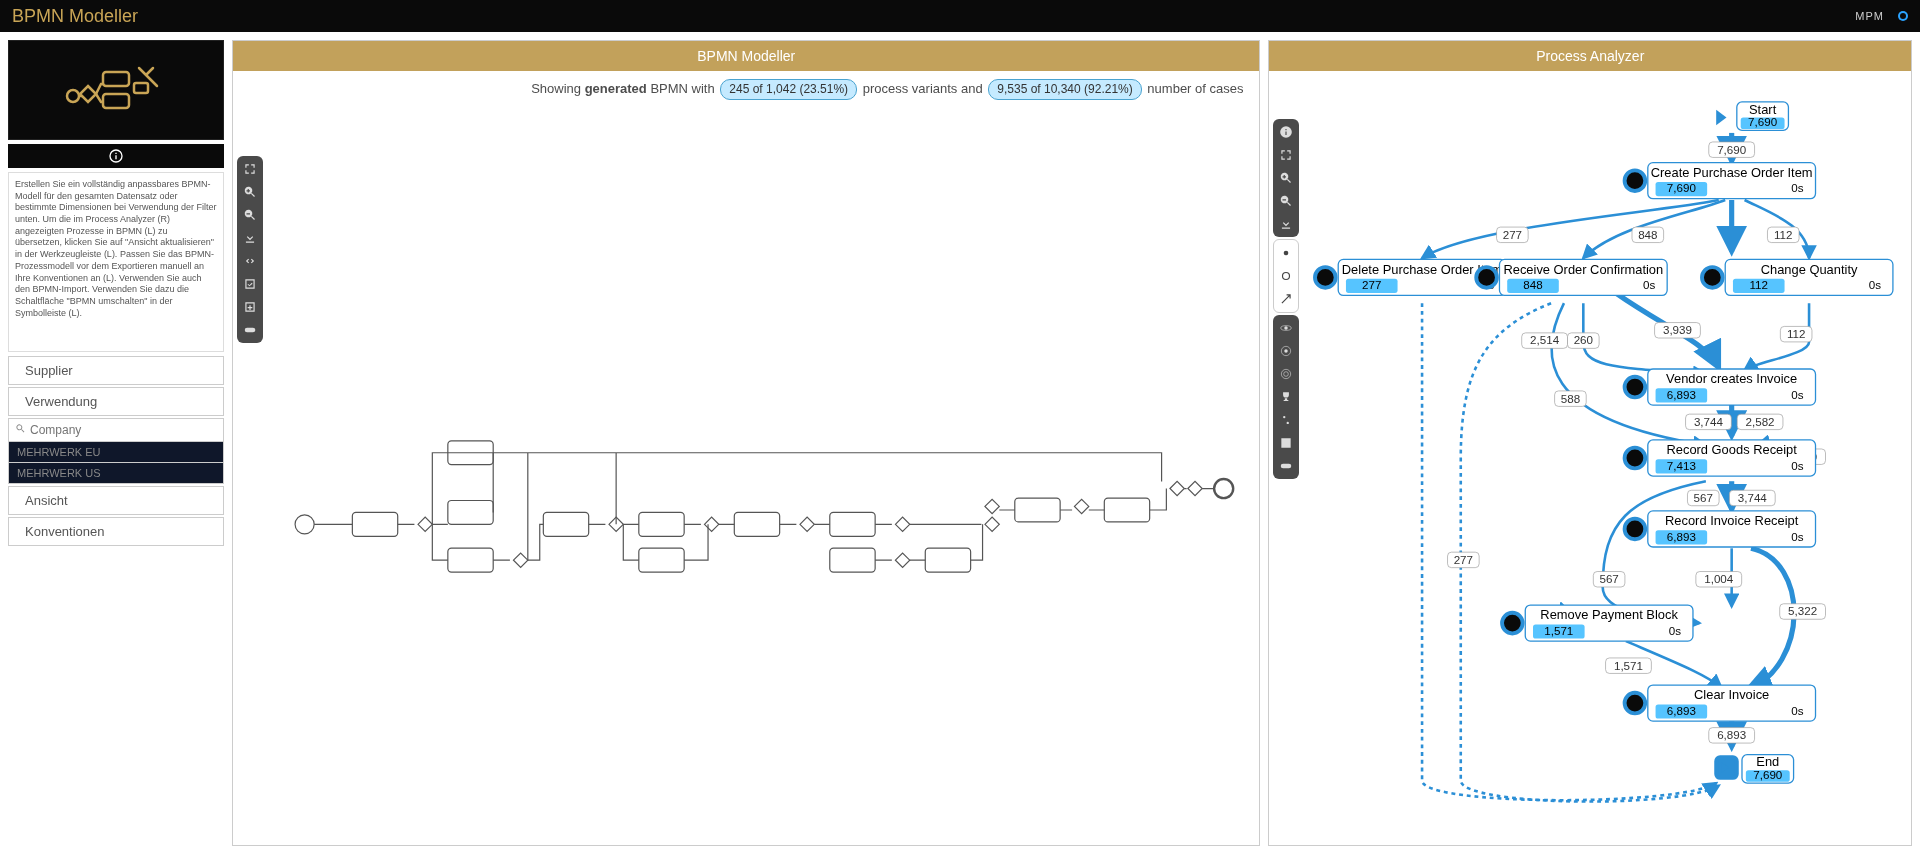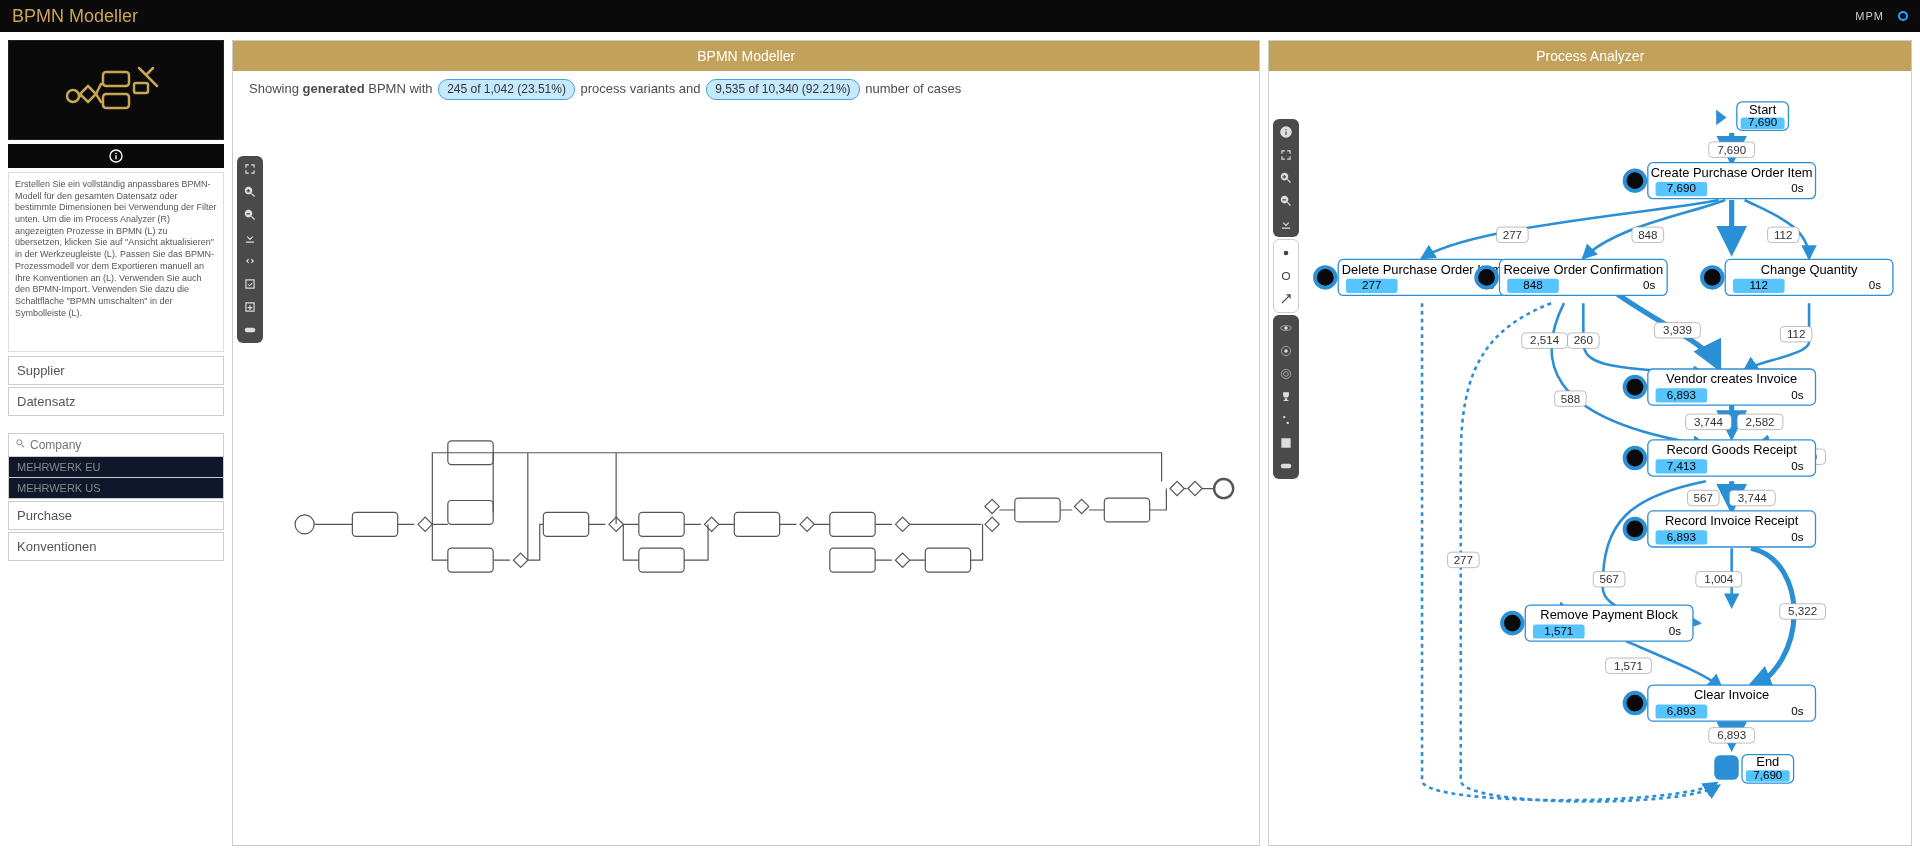--- a/index.html
+++ b/index.html
@@ -13,34 +13,34 @@
 .workspace { display:flex; height:calc(100vh - 32px); padding:8px; gap:8px; background:#fff; }
 .left-panel { width:216px; display:flex; flex-direction:column; gap:4px; }
 
 .hero-card { height:100px; background:#0a0a0a; display:flex; align-items:center; justify-content:center; border:1px solid #222; }
 .info-bar { height:24px; background:#0a0a0a; display:flex; align-items:center; justify-content:center; color:#fff; font-size:13px; }
 .info-bar svg { fill:#fff; width:16px; height:16px; }
 
 .desc-box { background:#fff; border:1px solid #ddd; padding:6px; font-size:9px; color:#555; line-height:1.3; flex:0 0 auto; height:180px; overflow:hidden; }
 
 .filter-group { display:flex; flex-direction:column; gap:2px; }
-.filter-header { border:1px solid #ccc; background:#fff; padding:6px 8px; font-size:13px; color:#555; cursor:pointer; }
-.filter-search { border:1px solid #ccc; background:#fff; padding:4px 6px; display:flex; align-items:flex-start; gap:4px;margin-top:15px; }
+.filter-header { border:1px solid #ccc; background:#fff; padding:6px 16px; font-size:13px; color:#555; cursor:pointer; }
+.filter-search { border:1px solid #ccc; background:#fff; padding:4px 6px; display:flex; align-items:flex-start; gap:4px; }
 .filter-search input { border:none; outline:none; font-size:12px; flex:1; color:#888; }
 .filter-search svg { width:11px; height:11px; fill:#888; }
 .filter-item { border:1px solid #ccc; border-top:none; background:#0f172a; padding:4px 8px; font-size:11px; color:#888; cursor:pointer; }
 
 .main-split { flex:1; display:flex; gap:8px; }
 .pane { display:flex; flex-direction:column; border:1px solid #ccc; background:#fff; position:relative; }
 .pane-header { height:30px; background:#c2a15b; color:#fff; font-size:14px; display:flex; align-items:center; justify-content:center; }
 .pane-body { flex:1; position:relative; background:#fff; overflow:hidden; }
 .pane-left { flex:1.6; }
 .pane-right { flex:1; }
 
-.subheader { padding:8px 16px; font-size:13px; color:#4d4d4d; text-align:left; line-height:1.4; }
+.subheader { padding:8px 16px; font-size:13px; color:#4d4d4d; text-align:right; line-height:1.4; }
 .pill { display:inline-block; background:#c5eaff; border:1px solid #4aa3d0; border-radius:10px; padding:1px 8px; font-size:12px; color:#333; margin:0 2px; }
 
 .tool-rail { position:absolute; top:48px; left:4px; width:26px; display:flex; flex-direction:column; gap:2px; z-index:5; }
 .tool-rail .grp { background:#4a4a4a; border-radius:6px; padding:3px 0; display:flex; flex-direction:column; align-items:center; gap:3px; }
 .tool-rail .grp.white { background:#fff; border:1px solid #ccc; }
 .tool-rail .btn { width:20px; height:20px; display:flex; align-items:center; justify-content:center; cursor:pointer; }
 .tool-rail .grp svg { width:14px; height:14px; fill:#ddd; }
 .tool-rail .grp.white svg { fill:#444; }
 
 
@@ -92,34 +92,34 @@
     <div class="info-bar">
       <svg viewBox="0 0 24 24">
           <path d="M11 7h2v2h-2zm0 4h2v6h-2zM12 2a10 10 0 100 20 10 10 0 000-20zm0 18a8 8 0 110-16 8 8 0 010 16z"></path>
         </svg>
     </div>
     <div class="desc-box">Erstellen Sie ein vollständig anpassbares BPMN-Modell für den gesamten Datensatz oder bestimmte Dimensionen bei Verwendung der Filter unten. Um die im Process Analyzer (R) angezeigten Prozesse in BPMN (L) zu übersetzen, klicken Sie auf "Ansicht aktualisieren" in der Werkzeugleiste (L).
 Passen Sie das BPMN-Prozessmodell vor dem Exportieren manuell an Ihre Konventionen an (L). Verwenden Sie auch den BPMN-Import. Verwenden Sie dazu die Schaltfläche "BPMN umschalten" in der Symbolleiste (L).</div>
 
     <div class="filter-group">
       <div class="filter-header">Supplier</div>
-      <div class="filter-header">Datensatz</div>
+      <div class="filter-header">Verwendung</div>
 
       <div>
         <div class="filter-search">
           <svg viewBox="0 0 24 24">
               <path d="M15.5 14h-.8l-.3-.3a6.5 6.5 0 10-.7.7l.3.3v.8l5 5 1.5-1.5-5-5zm-6 0a4.5 4.5 0 110-9 4.5 4.5 0 010 9z"></path>
             </svg>
           <input placeholder="Company" style="">
         </div>
         <div class="filter-item">MEHRWERK EU</div>
         <div class="filter-item">MEHRWERK US</div>
       </div>
 
-      <div class="filter-header">Purchase</div>
+      <div class="filter-header">Ansicht</div>
       <div class="filter-header">Konventionen</div>
     </div>
   </div>
 
   <div class="main-split">
 
     <div class="pane pane-left">
       <div class="pane-header">BPMN Modeller</div>
       <div class="subheader">
         <span>Showing </span><b>generated</b><span> BPMN with</span>

